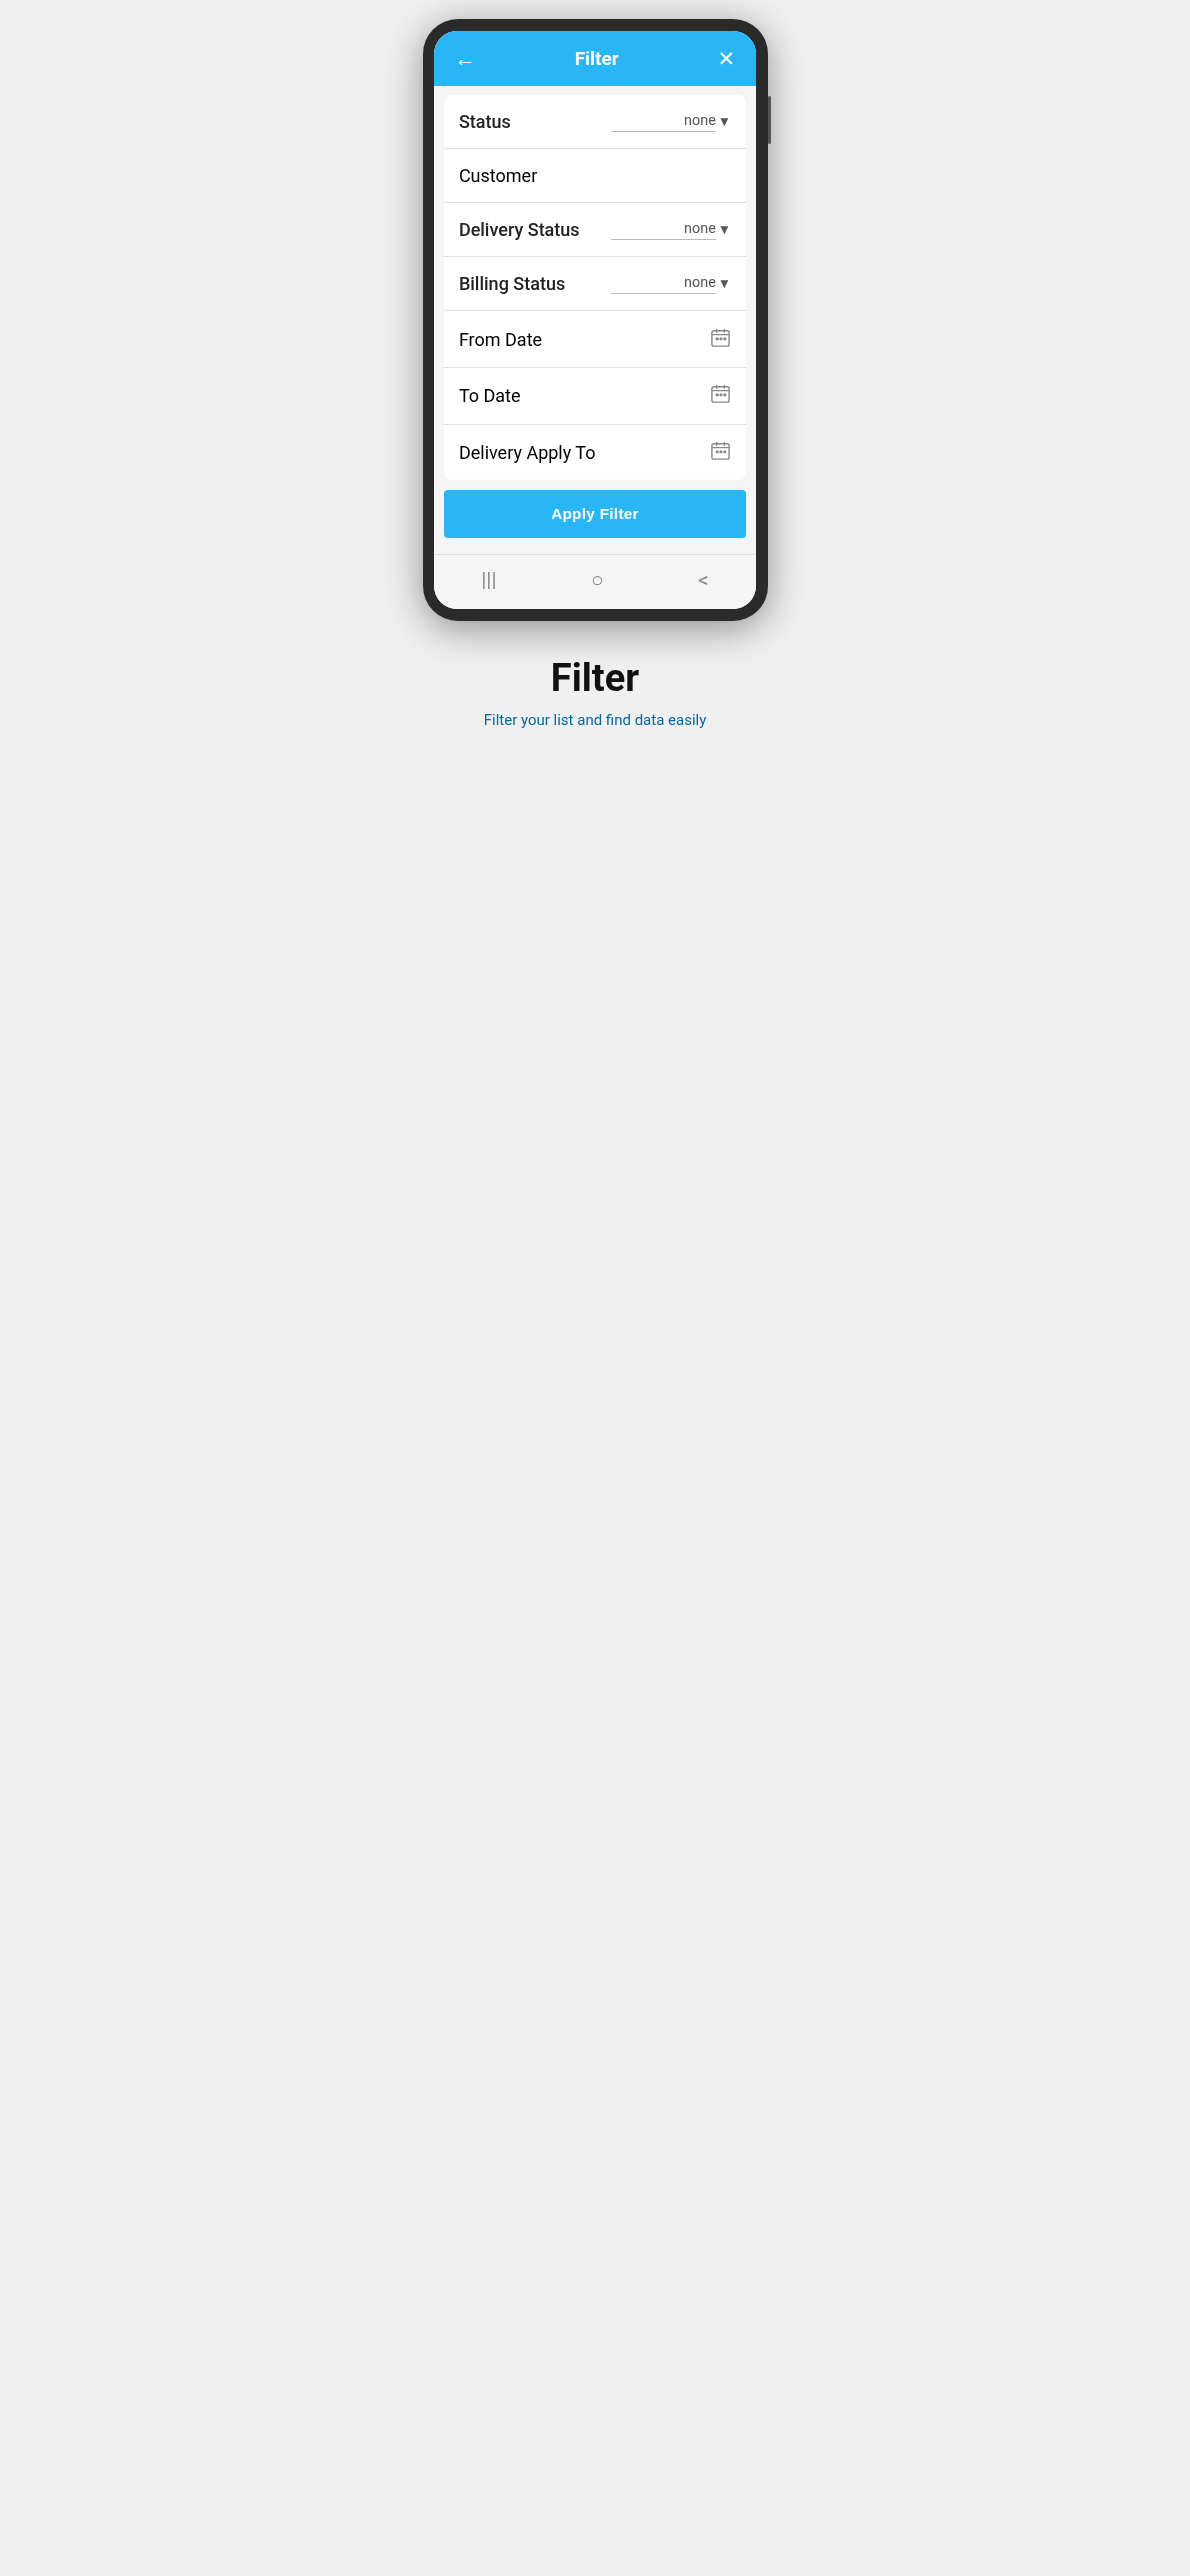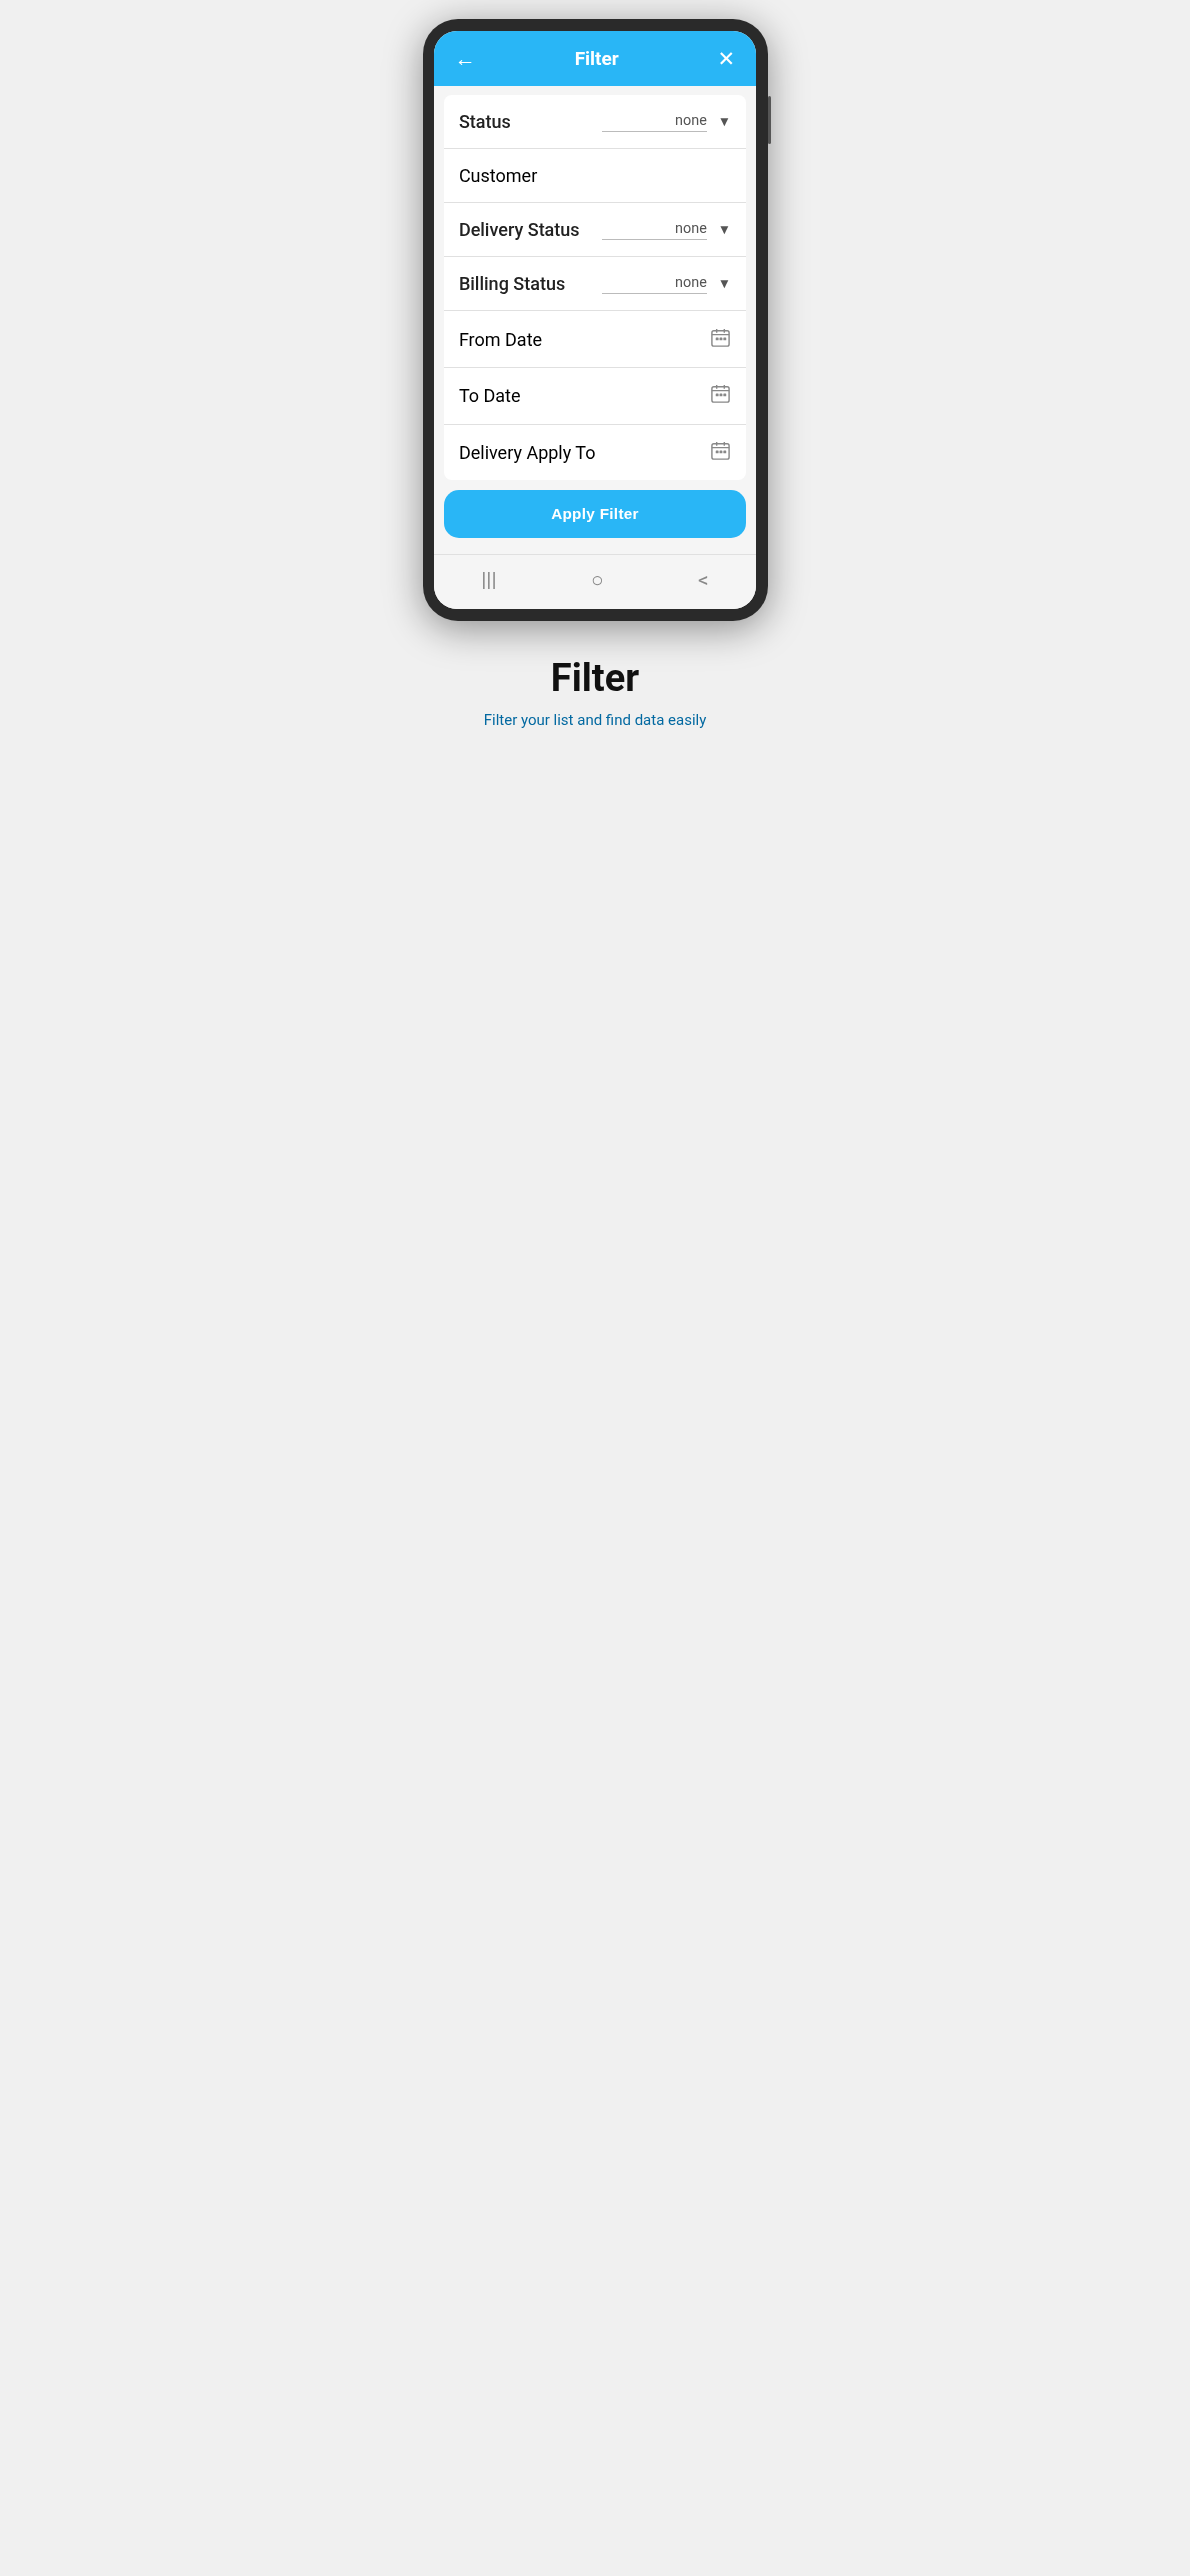--- a/index.html
+++ b/index.html
@@ -89,21 +89,21 @@
     }
 
     .filter-label.placeholder {
       color: #000000;
       font-weight: 400;
     }
 
     .select-area {
       display: flex;
       align-items: center;
-      gap: 11px;
+      gap: 2px;
     }
 
     .select-value {
       font-size: 14.4px;
       color: #555;
       border-bottom: 1px solid #bbb;
       padding-bottom: 1.9px;
       min-width: 105px;
       text-align: right;
     }
@@ -116,21 +116,21 @@
     .calendar-icon {
       font-size: 17px;
       color: #666;
     }
 
     
     .apply-btn {
       background: #29b6f6;
       color: #fff;
       border: none;
-      border-radius: 15px;
+      border-radius: 4px;
       padding: 15.3px;
       font-size: 15.3px;
       font-weight: bold;
       cursor: pointer;
       width: 100%;
       margin: 9.6px 0 5.8px;
       letter-spacing: 0.3px;
     }
 
     

